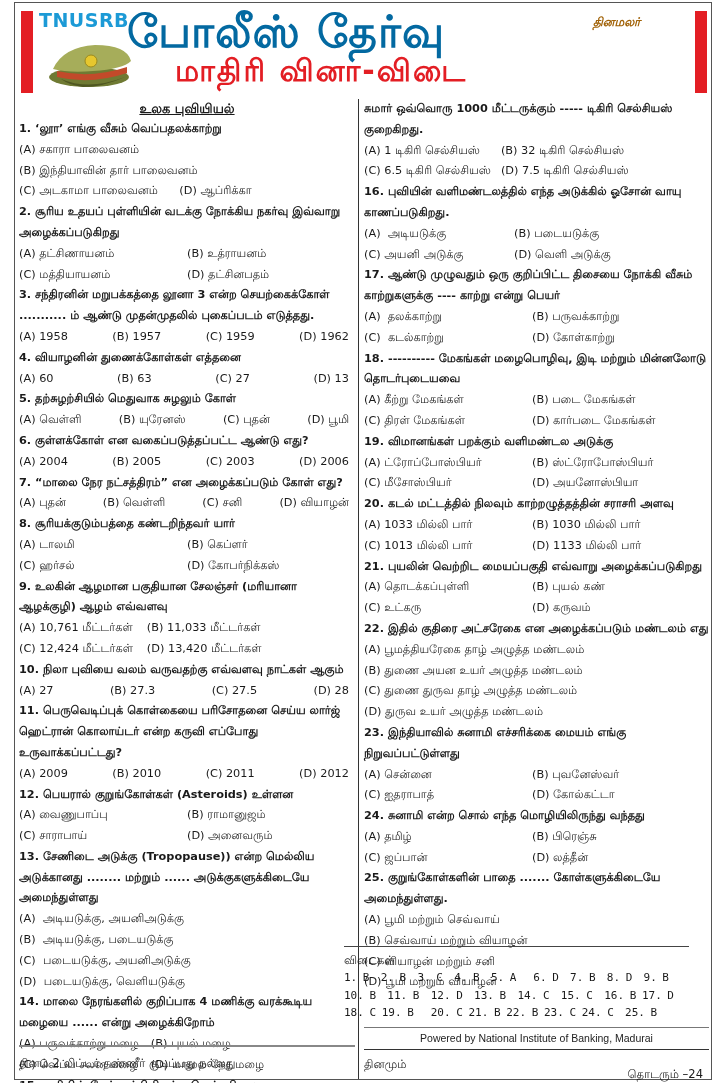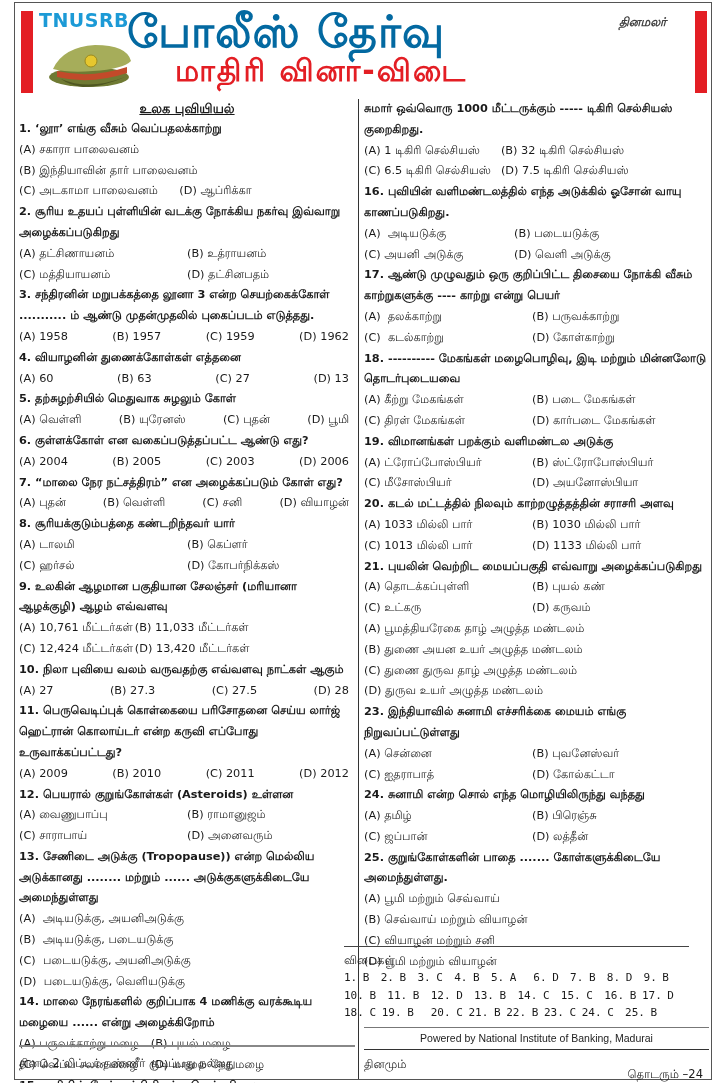--- a/index.html
+++ b/index.html
@@ -9,21 +9,21 @@
   .page { position: absolute; left: 14px; top: 2px; width: 698px; height: 1078px; border: 1px solid #555; background: #fff; }
 
   
   .header { position: absolute; left: 0; top: 0; width: 696px; height: 92px; }
   .hdr-bar-left { position: absolute; left: 6px; top: 8px; width: 12px; height: 82px; background: #e31e24; }
   .hdr-bar-right { position: absolute; right: 4px; top: 8px; width: 12px; height: 82px; background: #e31e24; }
   .tnusrb { position: absolute; left: 24px; top: 6px; font-family: "DejaVu Sans", sans-serif; font-weight: bold; font-size: 19px; color: #1c9ad6; letter-spacing: 0.5px; }
   .cap { position: absolute; left: 28px; top: 36px; width: 96px; height: 52px; }
   .title-main { position: absolute; left: 112px; top: 4px; font-family: "DejaVu Sans", sans-serif; font-weight: bold; font-size: 44px; line-height: 50px; color: #0369a1; letter-spacing: 1px; }
   .title-sub { position: absolute; left: 160px; top: 50px; font-family: "DejaVu Sans", sans-serif; font-weight: bold; font-size: 30px; line-height: 36px; color: #e31e24; letter-spacing: 2px; }
-  .brand { position: absolute; left: 604px; top: 12px; font-weight: bold; font-size: 12px; color: #404040; font-style: italic; }
+  .brand { position: absolute; left: 578px; top: 12px; font-weight: bold; font-size: 12px; color: #a16207; font-style: italic; }
 
   
   .col-left { position: absolute; left: 4px; top: 96px; width: 336px; height: 945px; font-size: 11.3px; line-height: 20.8px; }
   .col-right { position: absolute; left: 349px; top: 96px; width: 345px; height: 945px; font-size: 11.3px; line-height: 20.8px; }
   .col-divider { position: absolute; left: 343px; top: 96px; width: 1px; height: 980px; background: #333; }
 
   .section-title { text-align: center; font-weight: bold; font-size: 13px; text-decoration: underline; line-height: 20px; }
 
   .q { font-weight: bold; }
   .opts { display: grid; grid-template-columns: 1fr 1fr; }
@@ -124,21 +124,21 @@
 
     <div class="q">8. சூரியக்குடும்பத்தை கண்டறிந்தவர் யார்</div>
     <div class="opts">
       <div class="opt">(A) டாலமி</div>
       <div class="opt">(B) கெப்ளர்</div>
       <div class="opt">(C) ஹர்சல்</div>
       <div class="opt">(D) கோபர்நிக்கஸ்</div>
     </div>
 
     <div class="q">9. உலகின் ஆழமான பகுதியான சேலஞ்சர் (மரியானா ஆழக்குழி) ஆழம் எவ்வளவு</div>
-    <div class="opts" style="grid-template-columns:auto auto;justify-content:start;column-gap:2px">
+    <div class="opts" style="grid-template-columns:auto auto;justify-content:start;column-gap:14px">
       <div class="opt">(A) 10,761 மீட்டர்கள்</div>
       <div class="opt">(B) 11,033 மீட்டர்கள்</div>
       <div class="opt">(C) 12,424 மீட்டர்கள்</div>
       <div class="opt">(D) 13,420 மீட்டர்கள்</div>
     </div>
 
     <div class="q">10. நிலா புவியை வலம் வருவதற்கு எவ்வளவு நாட்கள் ஆகும்</div>
     <div class="opts four">
       <div class="opt">(A) 27</div>
       <div class="opt">(B) 27.3</div>
@@ -232,20 +232,21 @@
     </div>
 
     <div class="q">21. புயலின் வெற்றிட மையப்பகுதி எவ்வாறு அழைக்கப்படுகிறது</div>
     <div class="opts" style="grid-template-columns:168px auto">
       <div class="opt">(A) தொடக்கப்புள்ளி</div>
       <div class="opt">(B) புயல் கண்</div>
       <div class="opt">(C) உட்கரு</div>
       <div class="opt">(D) கருவம்</div>
     </div>
 
+    <div class="q">22. இதில் குதிரை அட்சரேகை என அழைக்கப்படும் மண்டலம் எது</div>
     <div class="opts single">
       <div class="opt">(A) பூமத்தியரேகை தாழ் அழுத்த மண்டலம்</div>
       <div class="opt">(B) துணை அயன உயர் அழுத்த மண்டலம்</div>
       <div class="opt">(C) துணை துருவ தாழ் அழுத்த மண்டலம்</div>
       <div class="opt">(D) துருவ உயர் அழுத்த மண்டலம்</div>
     </div>
 
     <div class="q">23. இந்தியாவில் சுனாமி எச்சரிக்கை மையம் எங்கு நிறுவப்பட்டுள்ளது</div>
     <div class="opts" style="grid-template-columns:168px auto">
       <div class="opt">(A) சென்னை</div>

